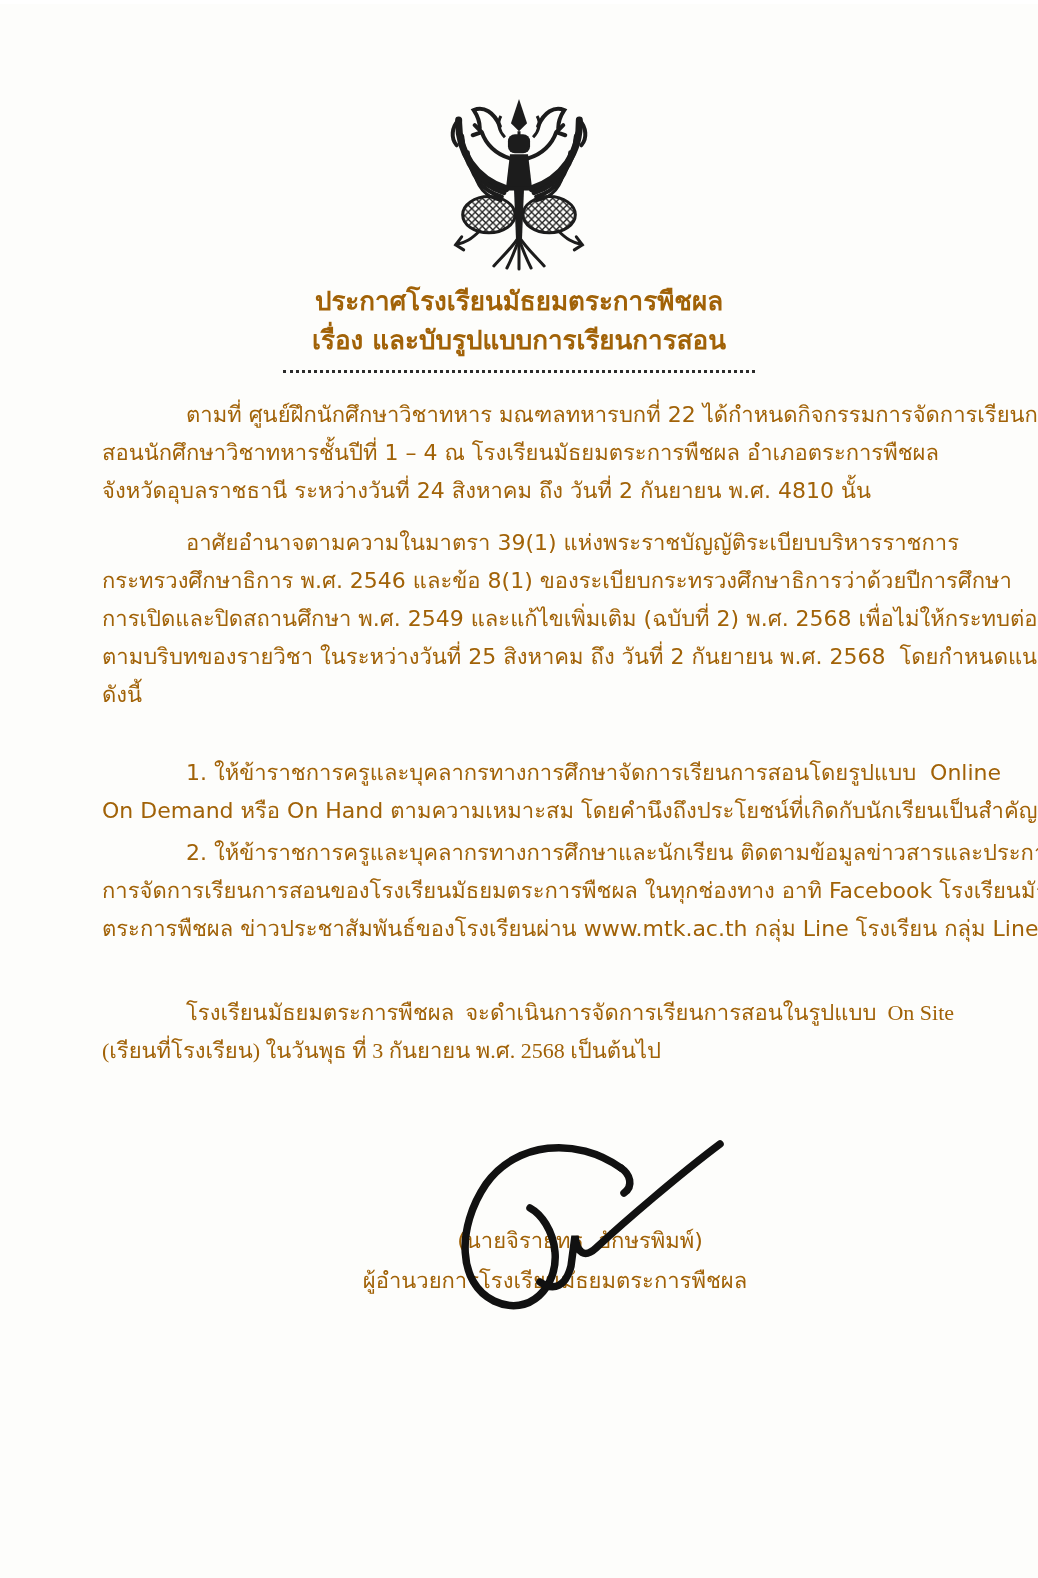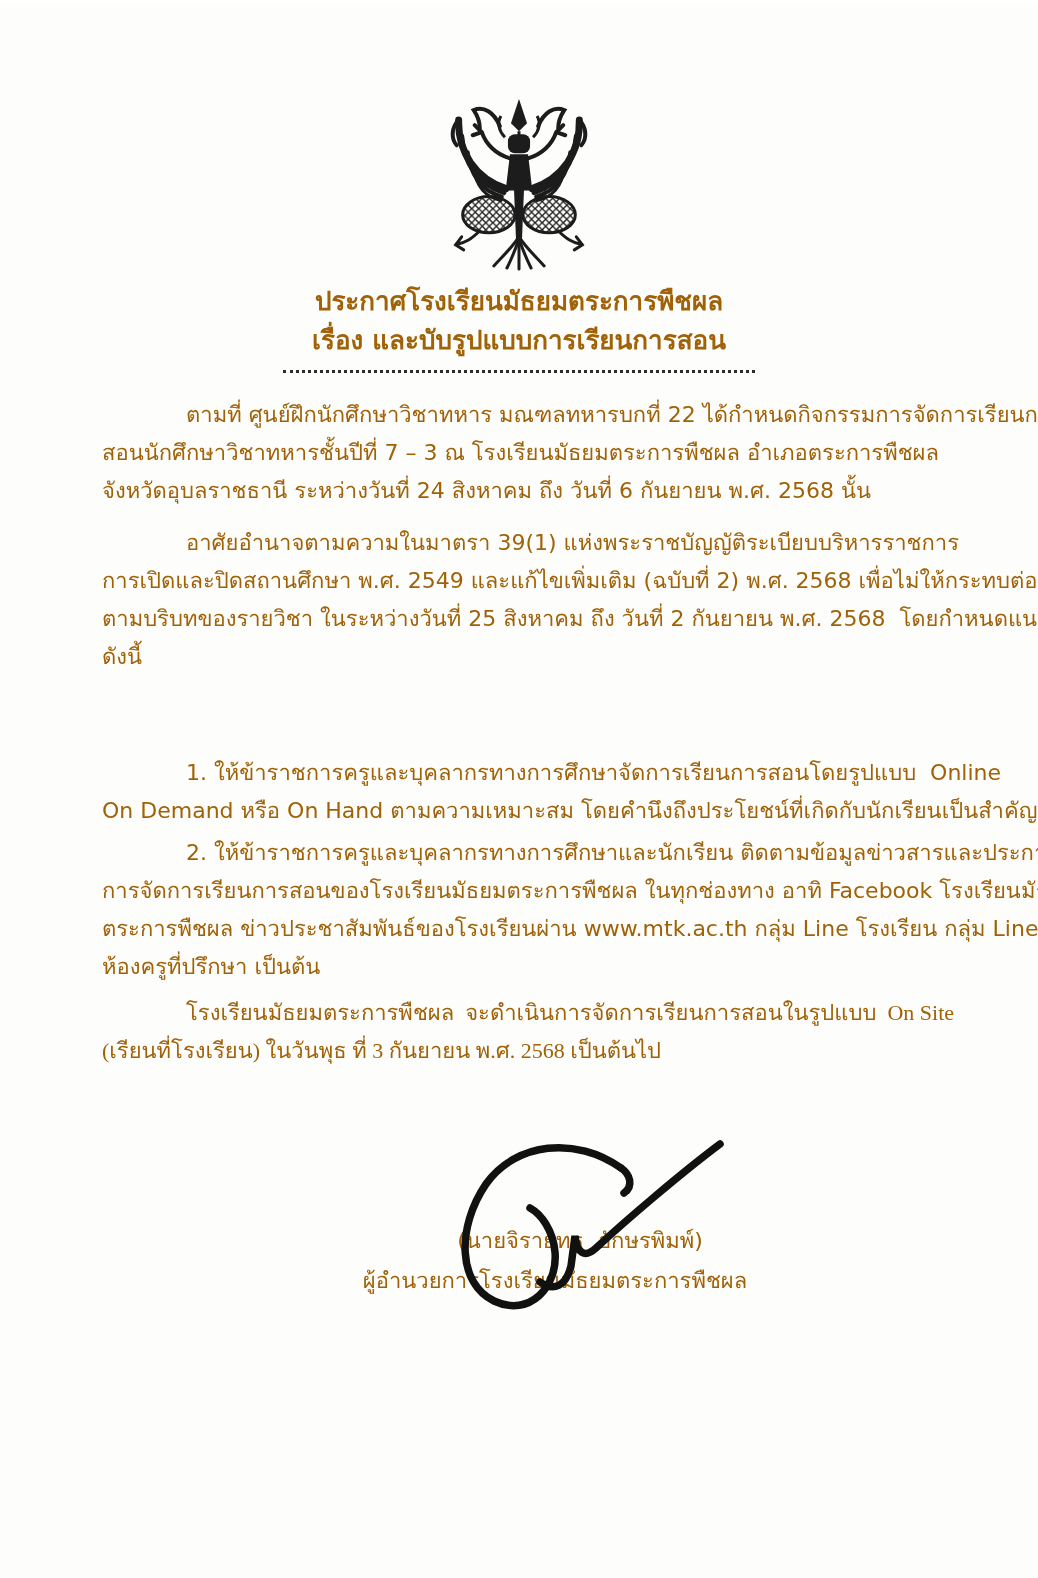--- a/index.html
+++ b/index.html
@@ -134,38 +134,38 @@
       </g>
     </svg>
   </div>
 
   <div class="doc-title">ประกาศโรงเรียนมัธยมตระการพืชผล</div>
   <div class="doc-subject">เรื่อง และบับรูปแบบการเรียนการสอน</div>
   <div class="dotted-divider"></div>
 
   <div class="para p1">
       <div class="line first">ตามที่ ศูนย์ฝึกนักศึกษาวิชาทหาร มณฑลทหารบกที่ 22 ได้กำหนดกิจกรรมการจัดการเรียนการ</div>
-      <div class="line">สอนนักศึกษาวิชาทหารชั้นปีที่ 7 – 3 ณ โรงเรียนมัธยมตระการพืชผล อำเภอตระการพืชผล</div>
-      <div class="line">จังหวัดอุบลราชธานี ระหว่างวันที่ 24 สิงหาคม ถึง วันที่ 6 กันยายน พ.ศ. 2568 นั้น</div>
+      <div class="line">สอนนักศึกษาวิชาทหารชั้นปีที่ 1 – 4 ณ โรงเรียนมัธยมตระการพืชผล อำเภอตระการพืชผล</div>
+      <div class="line">จังหวัดอุบลราชธานี ระหว่างวันที่ 24 สิงหาคม ถึง วันที่ 2 กันยายน พ.ศ. 4810 นั้น</div>
     </div>
   <div class="para p2">
       <div class="line first">อาศัยอำนาจตามความในมาตรา 39(1) แห่งพระราชบัญญัติระเบียบบริหารราชการ</div>
+      <div class="line">กระทรวงศึกษาธิการ พ.ศ. 2546 และข้อ 8(1) ของระเบียบกระทรวงศึกษาธิการว่าด้วยปีการศึกษา</div>
       <div class="line">การเปิดและปิดสถานศึกษา พ.ศ. 2549 และแก้ไขเพิ่มเติม (ฉบับที่ 2) พ.ศ. 2568 เพื่อไม่ให้กระทบต่อการ</div>
       <div class="line">ตามบริบทของรายวิชา ในระหว่างวันที่ 25 สิงหาคม ถึง วันที่ 2 กันยายน พ.ศ. 2568  โดยกำหนดแนวปฏิบัติ</div>
       <div class="line">ดังนี้</div>
     </div>
   <div class="para p3">
       <div class="line first">1. ให้ข้าราชการครูและบุคลากรทางการศึกษาจัดการเรียนการสอนโดยรูปแบบ  Online</div>
       <div class="line">On Demand หรือ On Hand ตามความเหมาะสม โดยคำนึงถึงประโยชน์ที่เกิดกับนักเรียนเป็นสำคัญ</div>
     </div>
   <div class="para p4">
       <div class="line first">2. ให้ข้าราชการครูและบุคลากรทางการศึกษาและนักเรียน ติดตามข้อมูลข่าวสารและประกาศ</div>
       <div class="line">การจัดการเรียนการสอนของโรงเรียนมัธยมตระการพืชผล ในทุกช่องทาง อาทิ Facebook โรงเรียนมัธยม</div>
       <div class="line">ตระการพืชผล ข่าวประชาสัมพันธ์ของโรงเรียนผ่าน www.mtk.ac.th กลุ่ม Line โรงเรียน กลุ่ม Line</div>
-      <div class="line">ห้องครูที่ปรึกษา เป็นต้น</div>
     </div>
   <div class="para p5">
       <div class="line first">โรงเรียนมัธยมตระการพืชผล  จะดำเนินการจัดการเรียนการสอนในรูปแบบ  On Site</div>
       <div class="line">(เรียนที่โรงเรียน) ในวันพุธ ที่ 3 กันยายน พ.ศ. 2568 เป็นต้นไป</div>
     </div>
 
 
   <svg class="sig-svg" width="300" height="185" viewBox="0 0 300 185" aria-hidden="true">
     <g fill="none" stroke="#111" stroke-width="7.5" stroke-linecap="round">
       <path d="M193 34 C148 2 88 8 58 50 C28 94 30 150 66 167 C102 184 130 152 127 118 C125 96 113 80 102 74"></path>

